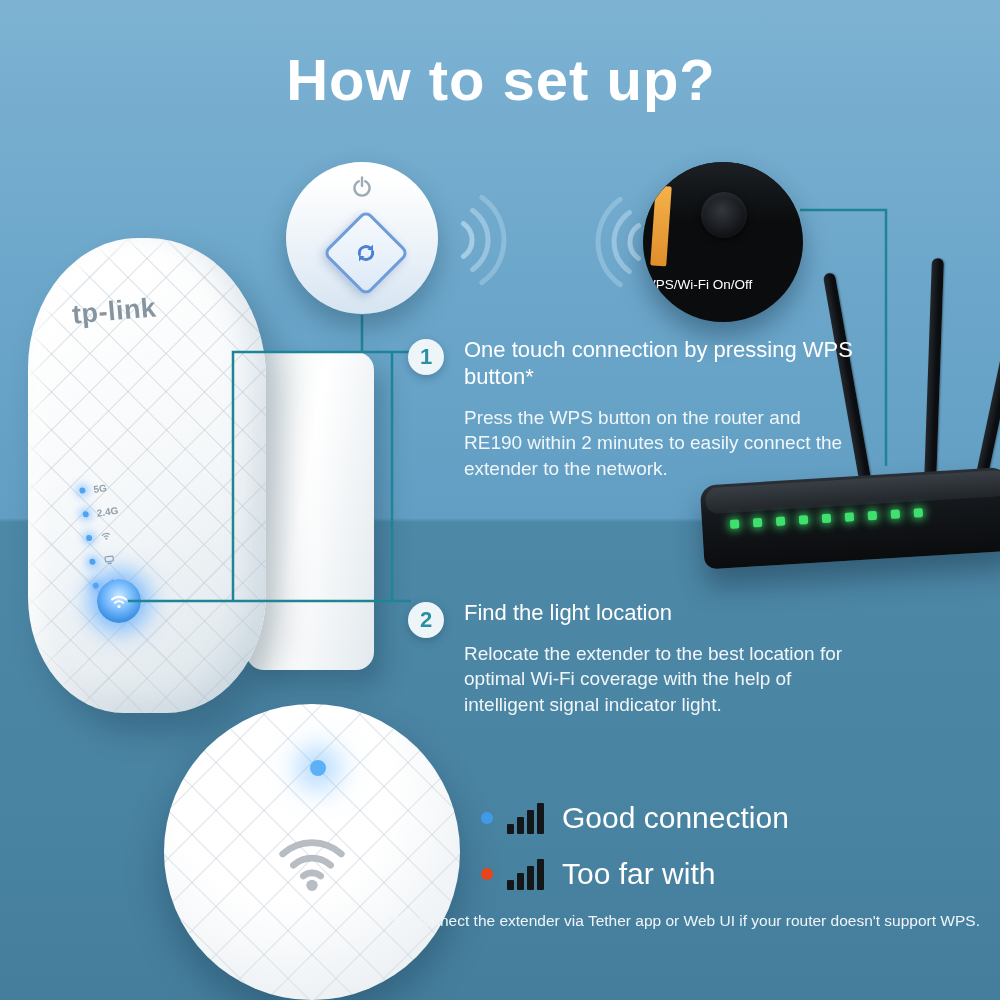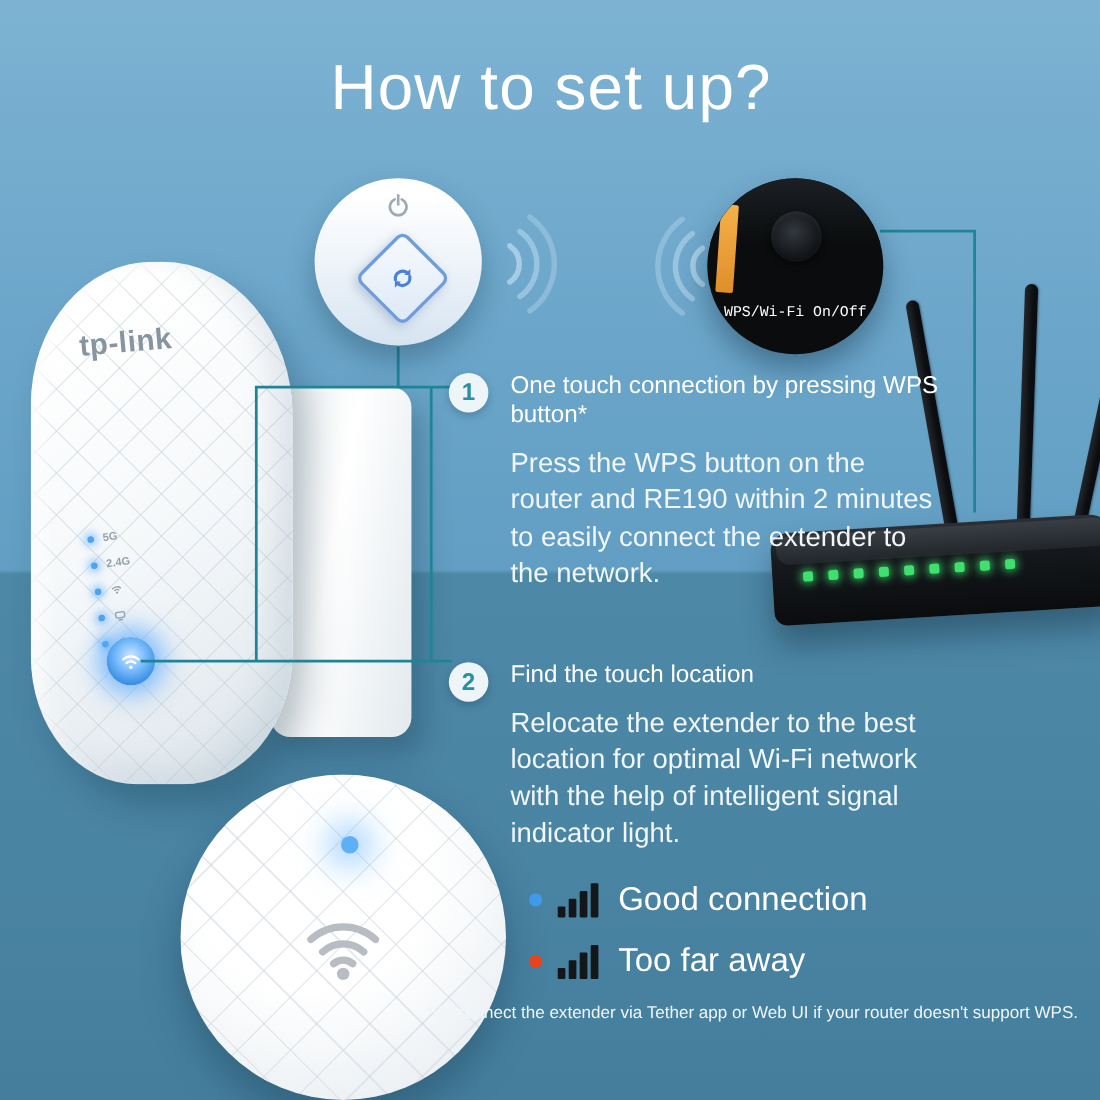--- a/index.html
+++ b/index.html
@@ -4,21 +4,21 @@
 <style>
   html,body{margin:0;padding:0;background:#fff;}
   .stage{
     position:relative;width:1000px;height:1000px;overflow:hidden;
     font-family:"Liberation Sans",sans-serif;
     background:linear-gradient(180deg,#7db2d2 0%,#6ba6ca 30%,#629ec3 51.8%,#4d88a7 52.2%,#4a84a3 78%,#457e9d 100%);
   }
   .abs{position:absolute;}
 
   
-  .title{top:46px;left:2px;right:0;text-align:center;color:#ffffff;font-size:58px;font-weight:normal;letter-spacing:1px;}
+  .title{top:46px;left:2px;right:0;text-align:center;color:#ffffff;font-size:58px;font-weight:bold;letter-spacing:1px;}
 
   
   .antenna{width:12px;background:linear-gradient(90deg,#23272c,#0b0d10 70%);border-radius:6px;transform-origin:bottom center;box-shadow:1px 0 2px rgba(0,0,0,.35);}
   .ant1{left:860px;top:270px;height:215px;transform:rotate(-10deg);}
   .ant2{left:924px;top:258px;height:228px;transform:rotate(2deg);}
   .ant3{left:974px;top:262px;height:222px;transform:rotate(12deg);}
   .router-body{left:702px;top:476px;width:312px;height:84px;border-radius:16px 22px 12px 12px;
     transform:rotate(-3.5deg);
     background:linear-gradient(180deg,#2b3036 0%,#16191d 32%,#0a0c0e 100%);
     box-shadow:0 18px 28px rgba(10,30,45,.38);}
@@ -64,32 +64,32 @@
   .diamond .inner{transform:rotate(-45deg);display:flex;}
 
   
   .c2{left:643px;top:162px;width:160px;height:160px;border-radius:50%;overflow:hidden;background:#0a0c0d;
     box-shadow:0 14px 26px rgba(10,35,55,.38);}
   .c2::before{content:"";position:absolute;left:0;top:0;right:0;height:60px;background:linear-gradient(180deg,#1c2024,#0a0c0d);}
   .orange-strip{left:10px;top:24px;width:16px;height:80px;background:linear-gradient(180deg,#f5b14a,#df8e2a);transform:rotate(4deg);border-radius:2px;}
   .r-wps{left:58px;top:30px;width:46px;height:46px;border-radius:50%;
     background:radial-gradient(circle at 45% 40%, #33383e, #121417 65%, #0a0c0e);
     box-shadow:inset 0 2px 4px rgba(255,255,255,.08), 0 2px 6px rgba(0,0,0,.6);}
-  .c2-label{left:0;right:0;bottom:30px;text-align:center;color:#ffffff;font-size:13.5px;font-family:Liberation Mono, monospace;}
+  .c2-label{left:0;right:0;bottom:30px;color:#ffffff;font-size:13.5px;}
 
   
   .step{color:#ffffff;}
   .step1{left:408px;top:337px;width:480px;}
   .step2{left:408px;top:600px;width:480px;}
   .step-num{position:absolute;left:0;top:2px;width:36px;height:36px;border-radius:50%;
     background:#edf5f9;color:#2b8fa3;font-weight:bold;font-size:22px;
     display:flex;align-items:center;justify-content:center;box-shadow:0 3px 8px rgba(15,55,75,.3);}
   .step-texts{margin-left:56px;}
   .step-heading{font-size:22px;line-height:1.22;max-width:440px;}
-  .step-body{margin-top:14px;font-size:25px;line-height:1.34;max-width:390px;color:#f0f6f9;}
+  .step-body{margin-top:14px;font-size:19px;line-height:1.34;max-width:390px;color:#f0f6f9;}
 
   
   .mag{left:164px;top:704px;width:296px;height:296px;border-radius:50%;
     background:
       repeating-linear-gradient(45deg, rgba(208,216,223,.5) 0 1.5px, rgba(255,255,255,0) 1.5px 34px),
       repeating-linear-gradient(-45deg, rgba(208,216,223,.5) 0 1.5px, rgba(255,255,255,0) 1.5px 34px),
       radial-gradient(circle at 40% 30%, #ffffff 40%, #eef2f5 75%, #e2e8ed 100%);
     box-shadow:0 18px 38px rgba(10,40,60,.32);}
   .mag-led{left:146px;top:56px;width:16px;height:16px;border-radius:50%;background:#5db0f5;
     box-shadow:0 0 28px 13px rgba(100,180,255,.55);}
@@ -216,22 +216,22 @@
     <div class="step-num">1</div>
     <div class="step-texts">
       <div class="step-heading">One touch connection by pressing WPS button*</div>
       <div class="step-body">Press the WPS button on the router and RE190 within 2 minutes to easily connect the extender to the network.</div>
     </div>
   </div>
 
   <div class="abs step step2">
     <div class="step-num">2</div>
     <div class="step-texts">
-      <div class="step-heading">Find the touch location</div>
-      <div class="step-body">Relocate the extender to the best location for optimal Wi-Fi network with the help of intelligent signal indicator light.</div>
+      <div class="step-heading">Find the light location</div>
+      <div class="step-body">Relocate the extender to the best location for optimal Wi-Fi coverage with the help of intelligent signal indicator light.</div>
     </div>
   </div>
 
   <div class="abs mag">
     <div class="abs mag-led"></div>
     <svg class="abs mag-wifi" viewBox="0 0 24 24" width="92" height="80">
       <g fill="none" stroke="#b7bdc3" stroke-width="2" stroke-linecap="round">
         <path d="M3.2 9.6a13 13 0 0 1 17.6 0"></path>
         <path d="M6.4 13a8.3 8.3 0 0 1 11.2 0"></path>
         <path d="M9.4 16.2a4 4 0 0 1 5.2 0"></path>
@@ -252,21 +252,21 @@
       <span class="legend-label">Good connection</span>
     </div>
     <div class="legend-row">
       <span class="dot dot-red"></span>
       <span class="bars">
         <span class="bar b1"></span>
         <span class="bar b2"></span>
         <span class="bar b3"></span>
         <span class="bar b4"></span>
       </span>
-      <span class="legend-label">Too far away</span>
+      <span class="legend-label">Too far with</span>
     </div>
   </div>
 
   <div class="abs footnote">*Or connect the extender via Tether app or Web UI if your router doesn't support WPS.</div>
 
   <div class="abs title">How to set up?</div>
 
 </div>
 
 </body></html>

